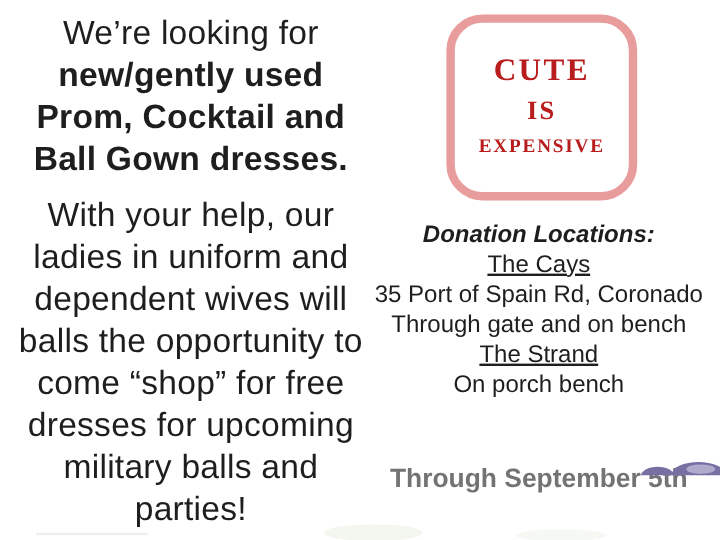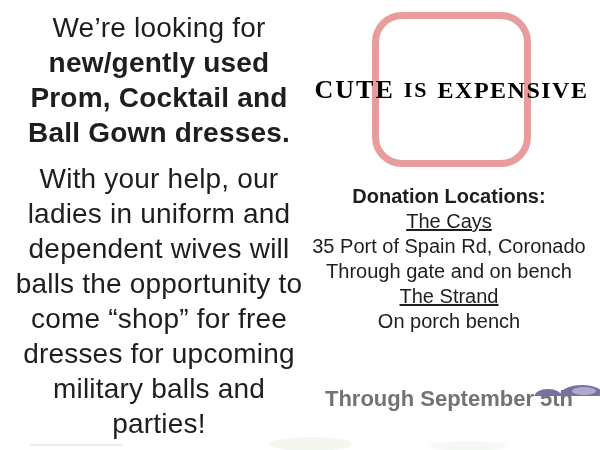--- a/index.html
+++ b/index.html
@@ -39,44 +39,45 @@
     position: absolute;
     left: 372px;
     top: 12px;
     width: 159px;
     height: 155px;
     box-sizing: border-box;
     border: 7px solid #e89c9c;
     border-radius: 30px;
     background: #ffffff;
     display: flex;
+    flex-direction: column;
     align-items: center;
     justify-content: center;
     gap: 9px;
     font-family: "Liberation Serif", serif;
     font-weight: 700;
-    color: #000000;
+    color: #b91c1c;
     text-align: center;
   }
   .badge .b1 { font-size: 26px; letter-spacing: 2px; line-height: 26px; }
   .badge .b2 { font-size: 22px; letter-spacing: 2px; line-height: 22px; }
-  .badge .b3 { font-size: 24px; letter-spacing: 1.5px; line-height: 22px; }
+  .badge .b3 { font-size: 16px; letter-spacing: 1.5px; line-height: 22px; }
 
   
   .donations {
     position: absolute;
     left: 298px;
     top: 184px;
     width: 302px;
     text-align: center;
     color: #1e1e1e;
     font-size: 20px;
     line-height: 25px;
   }
-  .donations .d-head { font-weight: 700; }
+  .donations .d-head { font-weight: 700; font-style: italic; }
   .donations .d-name { text-decoration: underline; }
 
   .deadline {
     position: absolute;
     left: 298px;
     top: 386px;
     width: 302px;
     text-align: center;
     color: #737373;
     font-size: 22px;

